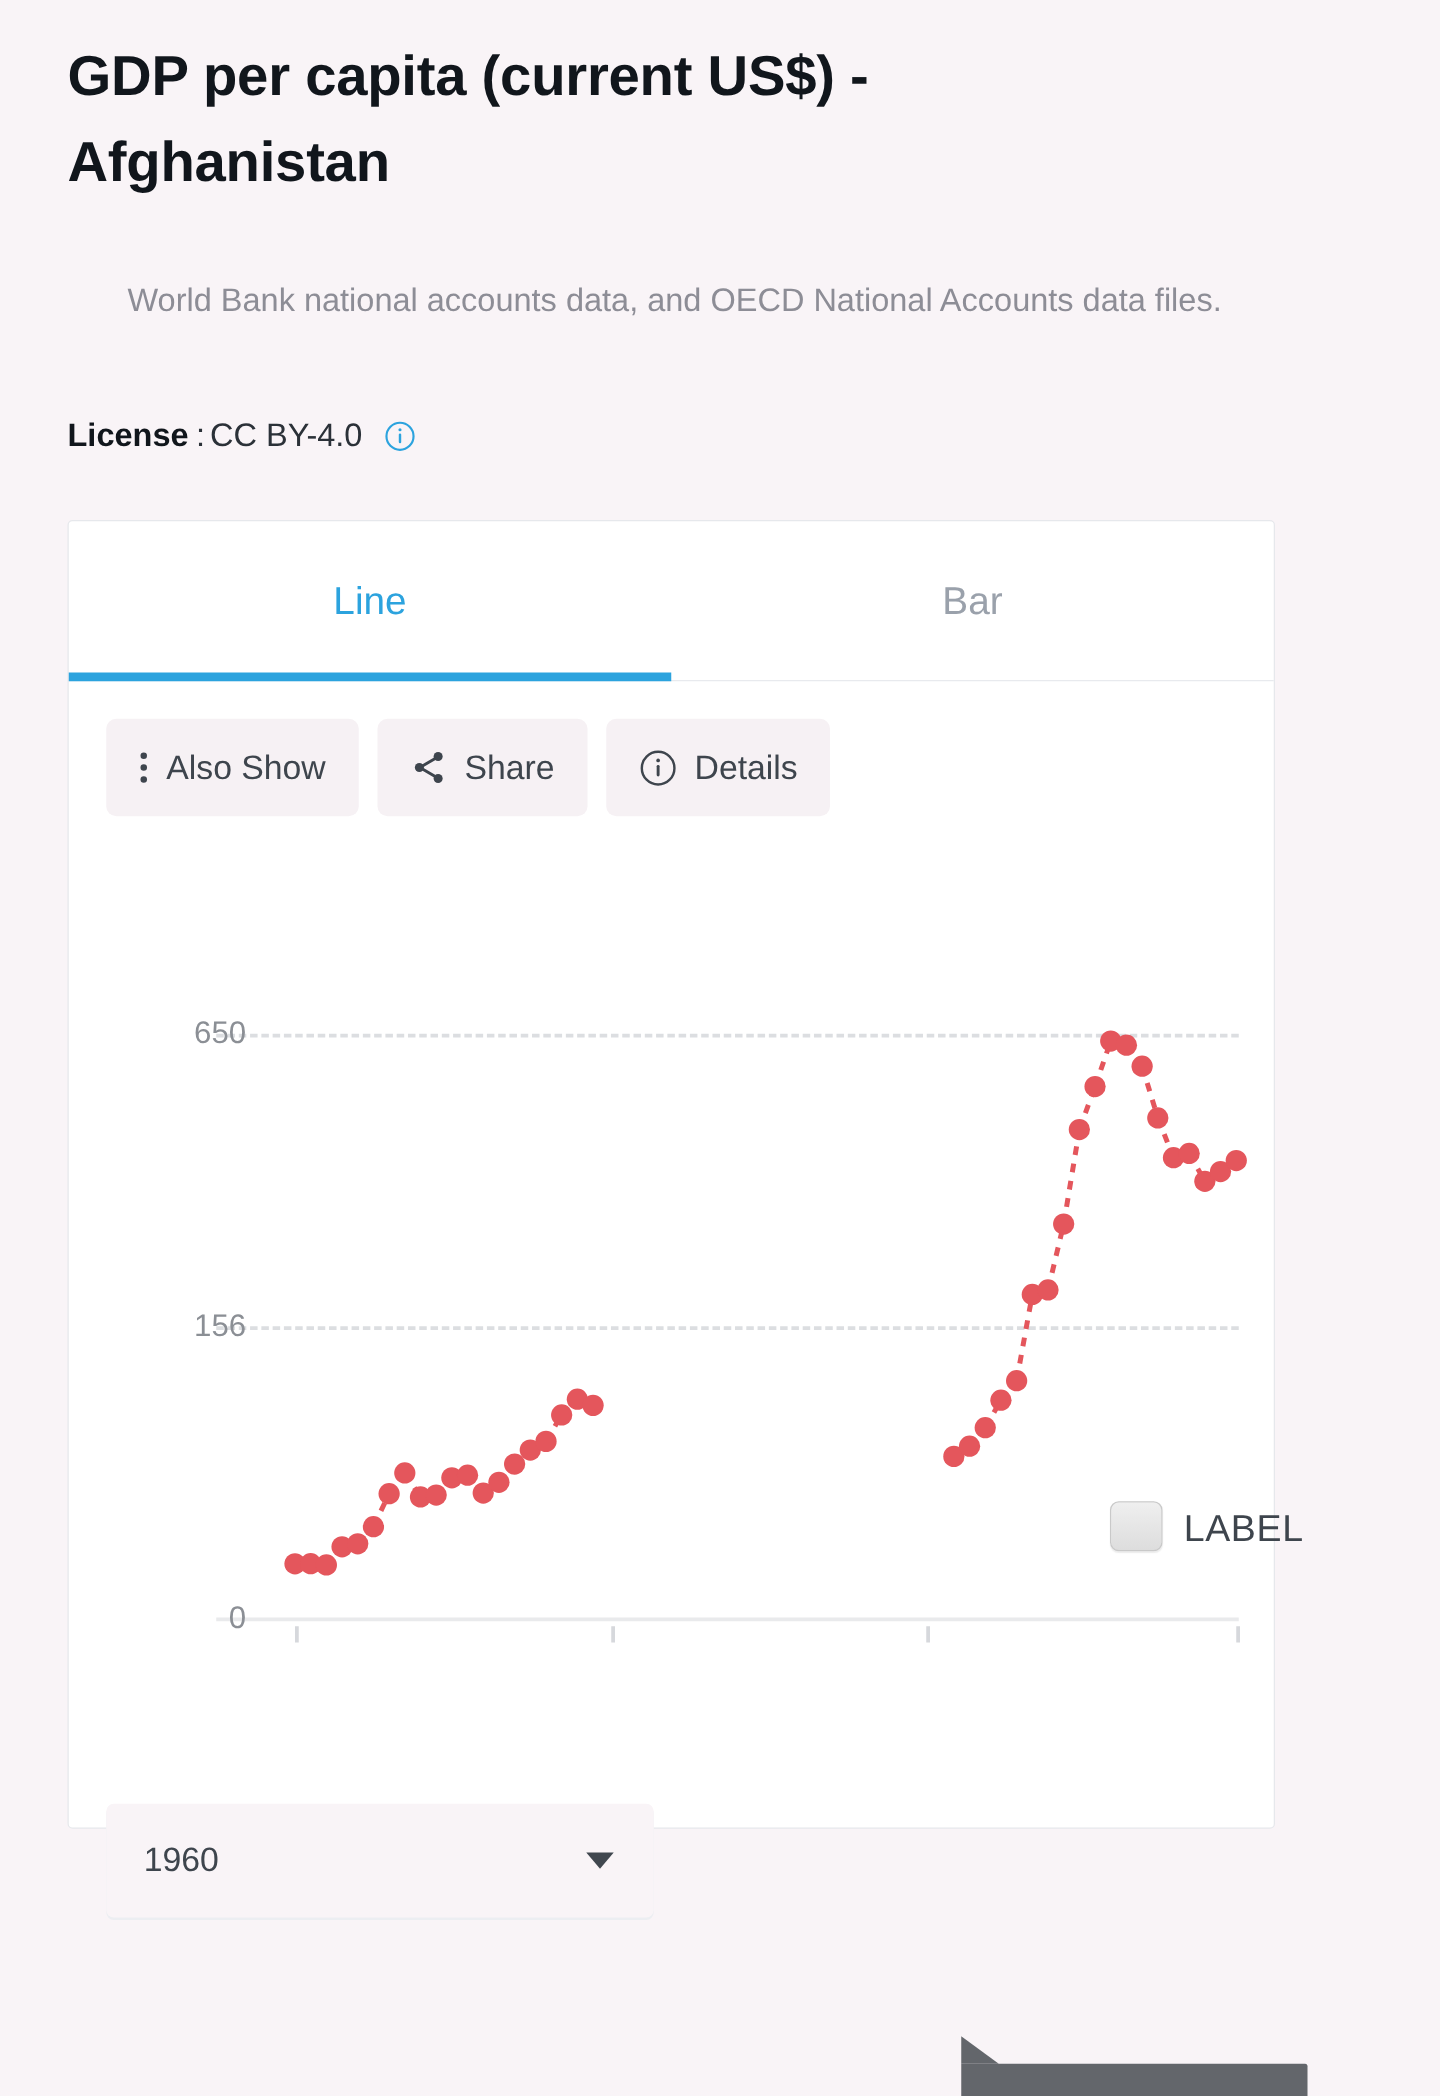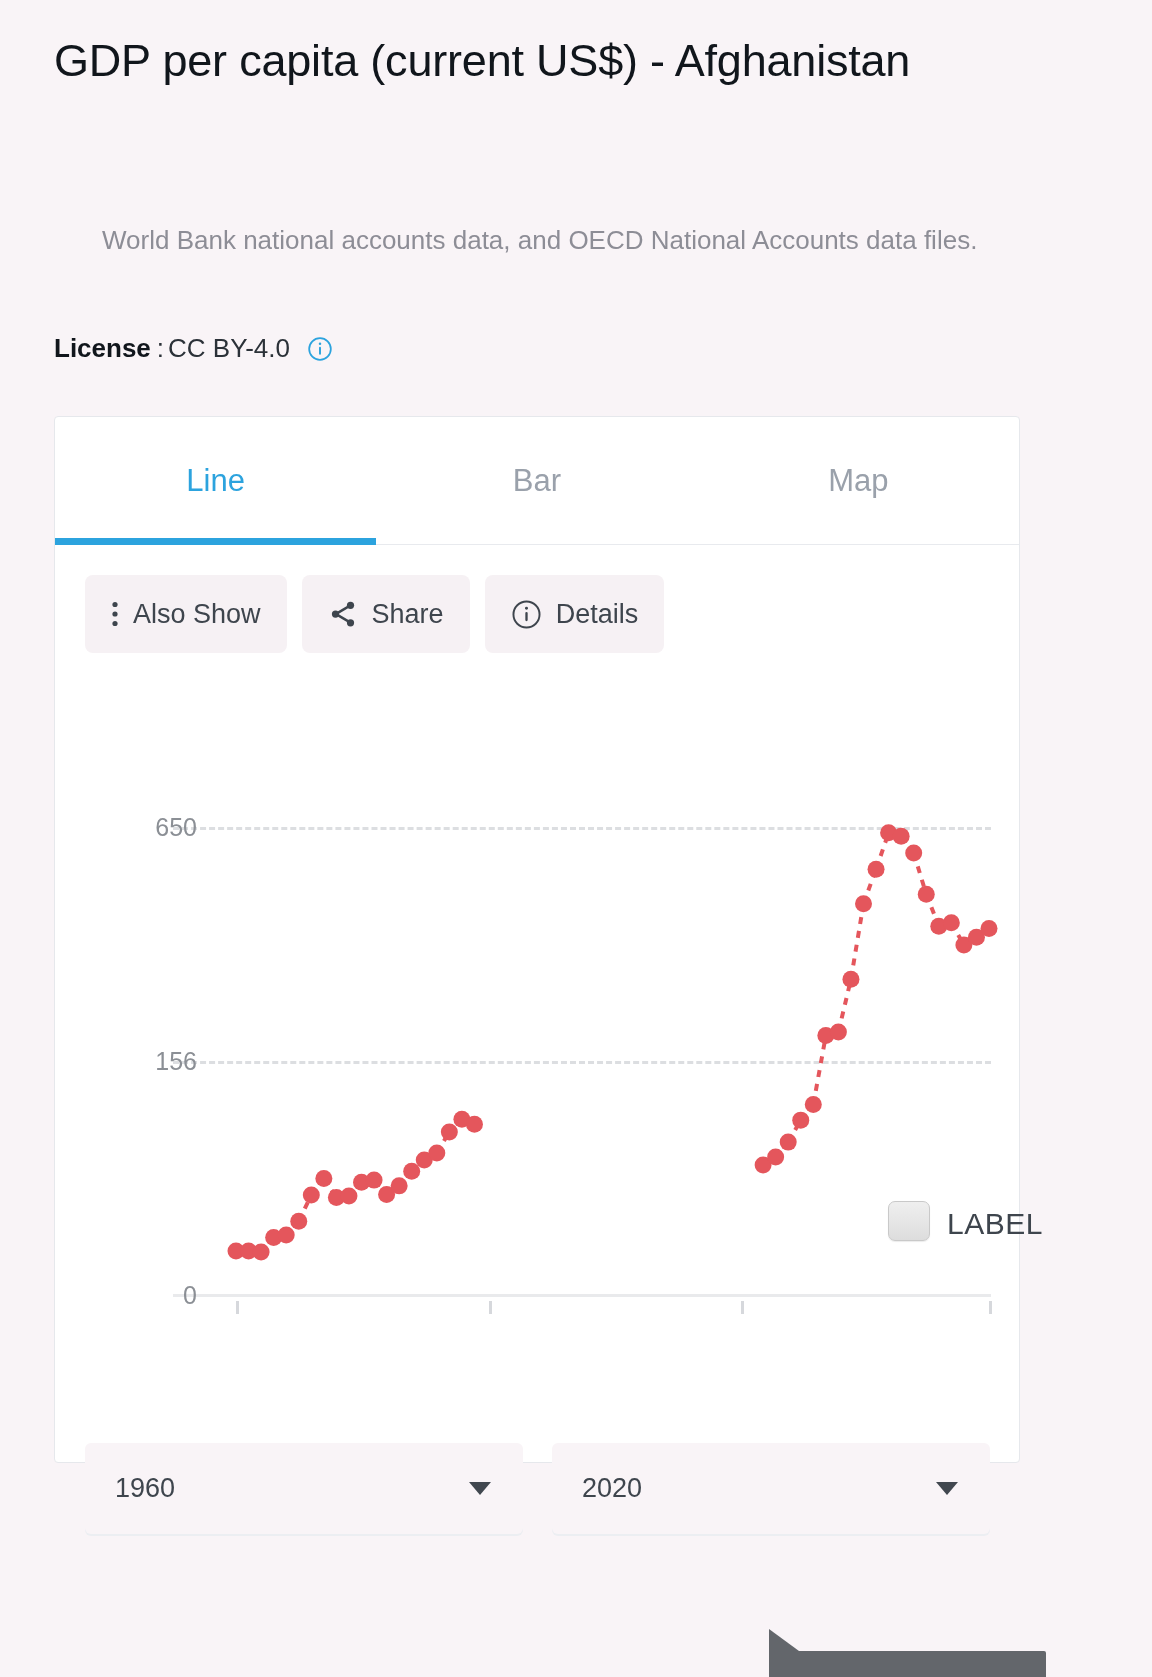--- a/index.html
+++ b/index.html
@@ -19,21 +19,21 @@
   }
 
   
   .page-title {
     position: absolute;
     left: 54px;
     top: 26px;
     width: 900px;
     font-size: 45px;
     line-height: 69px;
-    font-weight: 400;
+    font-weight: 700;
     color: #11161c;
     letter-spacing: -0.2px;
   }
   .page-source {
     position: absolute;
     left: 54px;
     top: 212px;
     width: 880px;
     font-size: 26px;
     line-height: 57px;
@@ -261,23 +261,20 @@
   </div>
 
   <div class="card">
 
     <div class="tabs">
       <div class="tab active">
         <span>Line</span>
       </div>
       <div class="tab">
         <span>Bar</span>
-      </div>
-      <div class="tab">
-        <span>Map</span>
       </div>
     </div>
 
     <div class="toolbar">
 
       <div class="tbtn">
         <span class="ic">
           <svg width="8" height="28" viewBox="0 0 8 28">
             <circle cx="4" cy="4.5" r="2.6" fill="#3e454d"></circle>
             <circle cx="4" cy="14" r="2.6" fill="#3e454d"></circle>
@@ -417,20 +414,16 @@
     <div class="tooltip">
       <div class="tt-name">Afghanistan</div>
 
     </div>
 
     <div class="selects">
       <div class="sel">
         <span class="sel-val">1960</span>
         <span class="caret"></span>
       </div>
-      <div class="sel">
-        <span class="sel-val">2020</span>
-        <span class="caret"></span>
-      </div>
     </div>
 
   </div>
 </div>
 
 </body></html>

